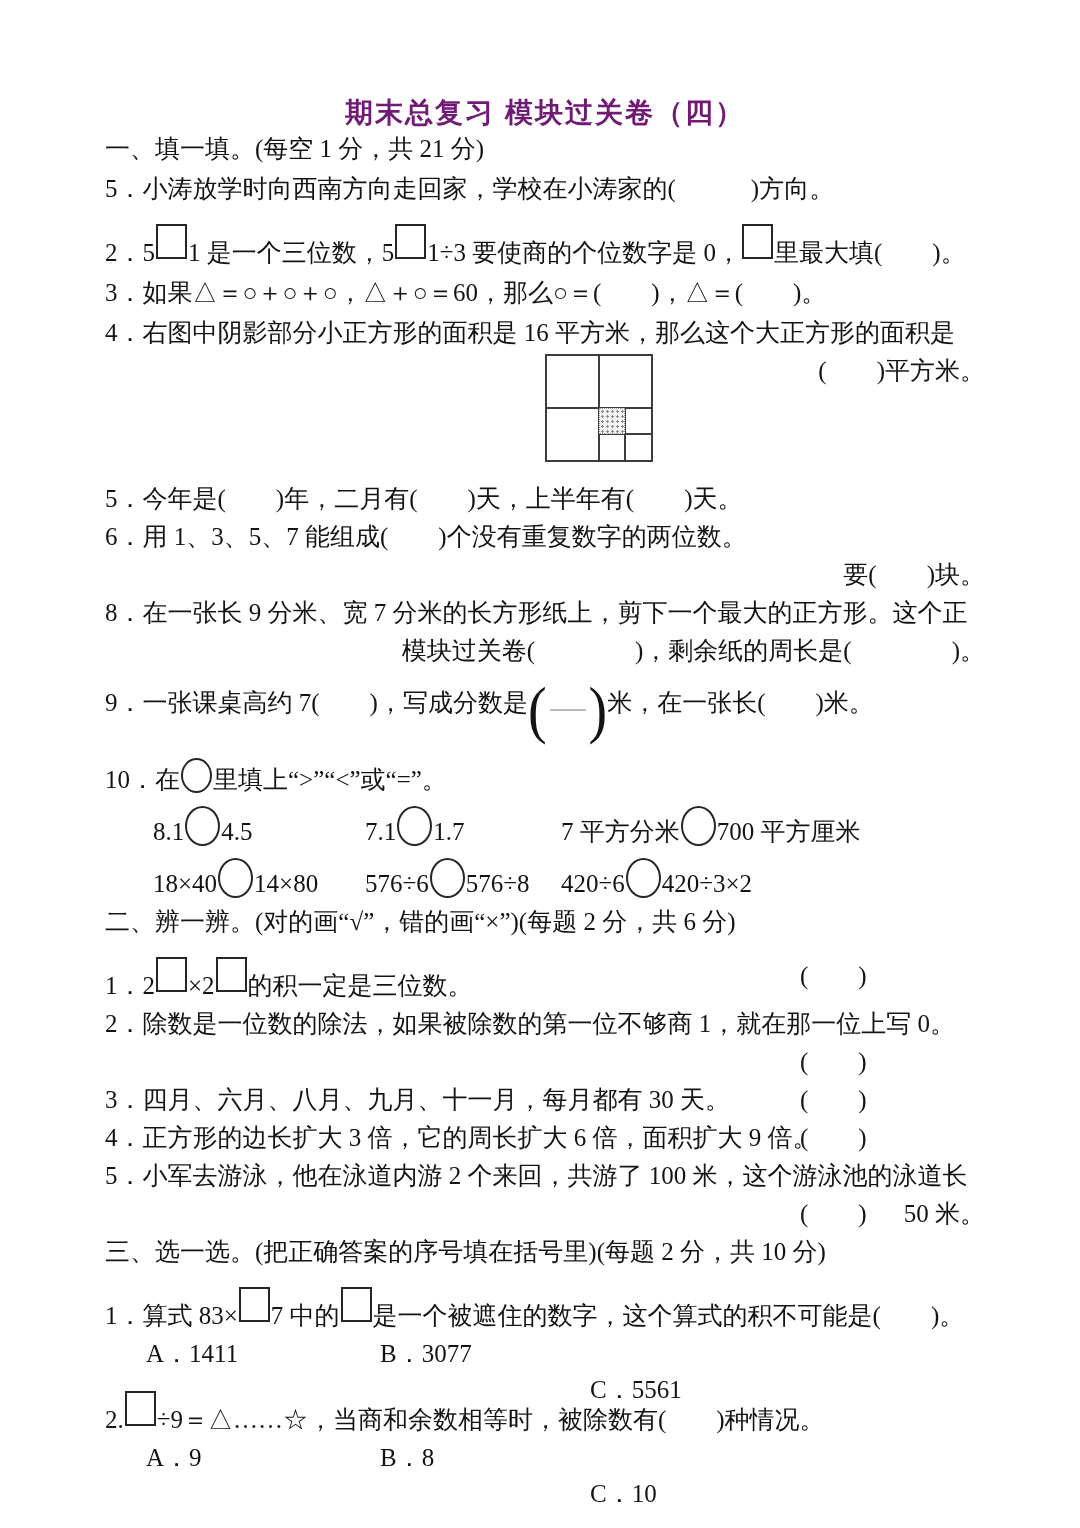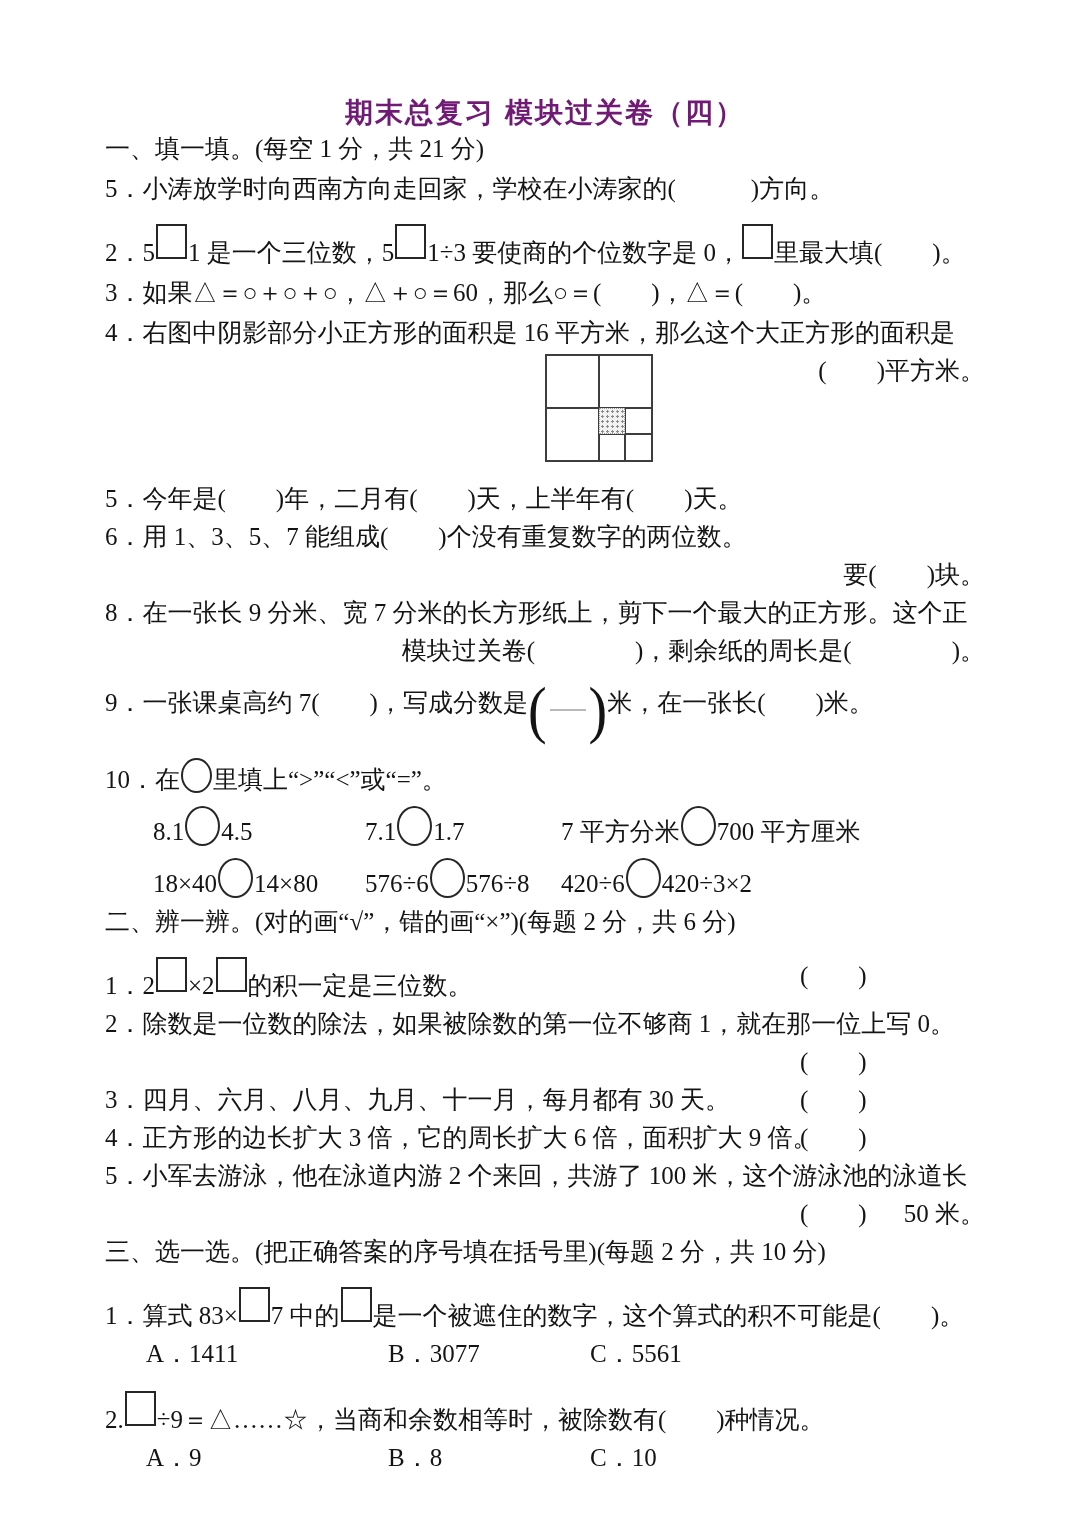--- a/index.html
+++ b/index.html
@@ -98,21 +98,21 @@
     border:1px dotted #9a9a9a;
     box-sizing:border-box;
   }
   
   .cmp{display:flex;padding-left:48px;height:52px;align-items:flex-end;}
   .cmp .c0{width:212px;}
   .cmp .c1{width:196px;}
   
   .choices{height:40px;}
   .choices span{position:absolute;top:0;}
-  .ch0{left:41px;} .ch1{left:283px;} .ch2{left:485px;}
+  .ch0{left:41px;} .ch1{left:275px;} .ch2{left:485px;margin-top:36px;}
 </style>
 </head>
 <body>
 
 <div class="page">
   <div class="content">
 
     <div class="title">期末总复习 模块过关卷（四）</div>
 
     <div class="line sec-header">一、填一填。(每空 1 分，共 21 分)</div>

